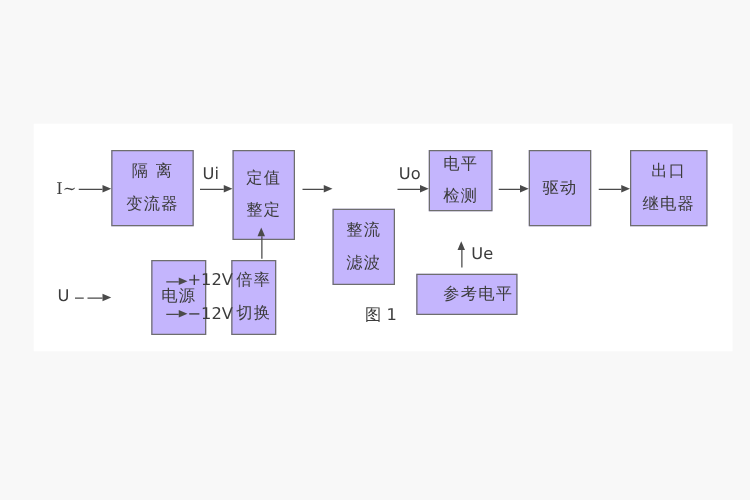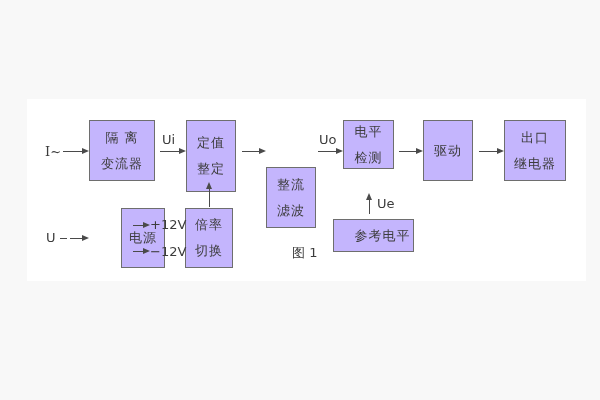--- a/index.html
+++ b/index.html
@@ -85,21 +85,21 @@
 
   <div class="box" style="left:504px; top:120px; width:62px; height:61px;">
     <span>出口</span>
     <span>继电器</span>
   </div>
 
   <div class="box" style="left:89px; top:208px; width:44px; height:60px;margin-left:32px;">
     <span>电源</span>
   </div>
 
-  <div class="box" style="left:185px; top:208px; width:48px; height:60px;">
+  <div class="box" style="left:185px; top:208px; width:36px; height:60px;">
     <span>倍率</span>
     <span>切换</span>
   </div>
 
   <div class="box box-small" style="left:333px; top:219px; width:81px; height:33px;">
     <span>参考电平</span>
   </div>
 
   <span class="lbl" style="left:162px; top:133px;">Ui</span>
   <span class="lbl" style="left:319px; top:133px;">Uo</span>

